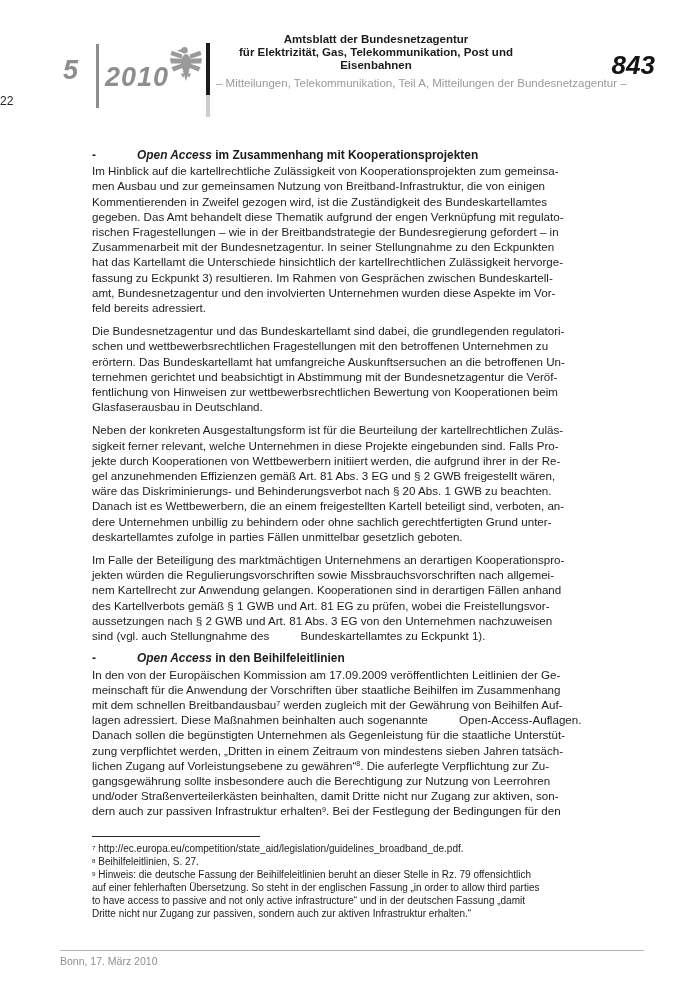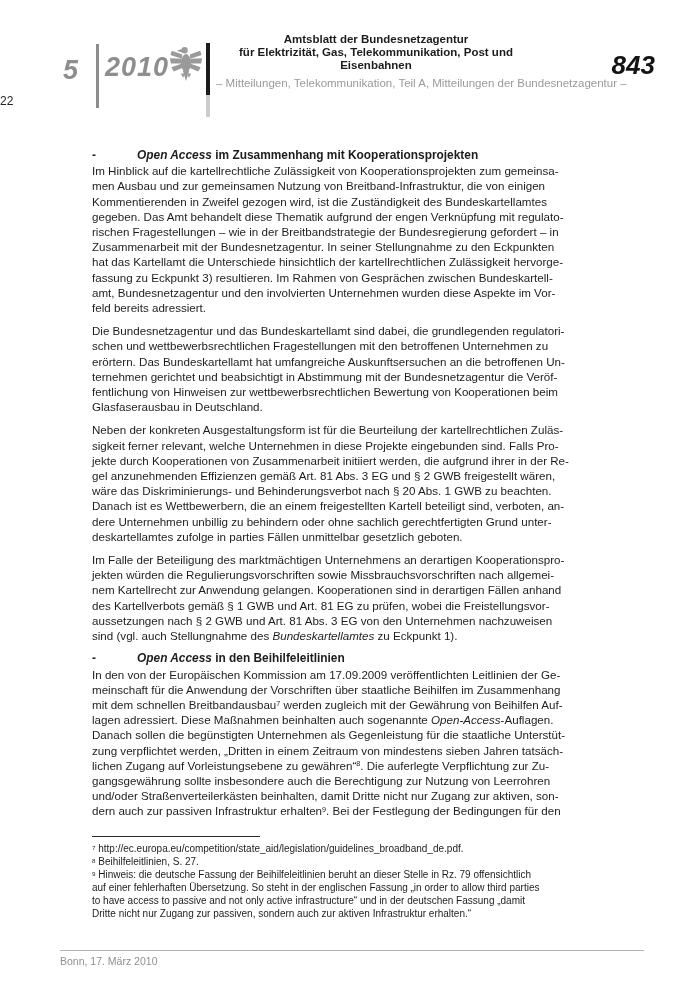--- a/index.html
+++ b/index.html
@@ -4,21 +4,21 @@
 <style>
   html,body{margin:0;padding:0;background:#fff;}
   .page{position:relative;width:700px;height:990px;background:#ffffff;overflow:hidden;
         font-family:"Liberation Sans","DejaVu Sans",sans-serif;color:#1d1d1d;}
 
   
   .hdr{position:absolute;top:0;left:0;width:700px;height:130px;}
   .issue-no{position:absolute;left:63px;top:55px;font-size:27px;font-weight:bold;
             font-style:italic;color:#8e8e8e;}
   .issue-bar{position:absolute;left:96px;top:44px;width:3px;height:64px;background:#8e8e8e;}
-  .issue-year{position:absolute;left:105px;top:52px;font-size:27px;font-weight:bold;
+  .issue-year{position:absolute;left:105px;top:62px;font-size:27px;font-weight:bold;
               font-style:italic;color:#8e8e8e;letter-spacing:1px;}
   .eagle{position:absolute;left:169px;top:42px;width:34px;height:42px;}
   .hdr-bar-dark{position:absolute;left:206px;top:43px;width:4px;height:52px;background:#1c1c1c;}
   .hdr-bar-light{position:absolute;left:206px;top:95px;width:4px;height:22px;background:#cccccc;}
   .hdr-titles{position:absolute;left:216px;top:33px;width:320px;text-align:center;}
   .hdr-t1{font-size:11.5px;font-weight:bold;color:#1c1c1c;line-height:13px;}
   .hdr-t2{font-size:11.5px;font-weight:bold;color:#1c1c1c;line-height:13px;}
   .hdr-sub{font-size:11.5px;color:#9a9a9a;line-height:13px;margin-top:5px;white-space:nowrap;text-align:center;}
   .hdr-pageno{position:absolute;right:45px;top:50px;font-size:26px;font-weight:bold;
               font-style:italic;color:#141414;}
@@ -27,21 +27,21 @@
 
   
   .bodycol{position:absolute;left:92px;top:148px;width:530px;
            font-size:11.6px;line-height:15.2px;color:#1d1d1d;}
   .tline{white-space:nowrap;}
   .para{margin-bottom:8px;}
   .bheading{font-weight:bold;font-size:11.9px;}
   .bheading .dash{display:inline-block;width:45px;font-weight:bold;}
   .bheading + .para{margin-top:0;}
   .bheading.mt{margin-top:7px;}
-  .it{font-style:italic;}
+  .it{margin-left:28px;}
   .bd{font-weight:bold;}
   .bdit{font-weight:bold;font-style:italic;}
   .sup{font-size:0.62em;position:relative;top:-0.45em;line-height:0;}
 
   
   .footnotes{position:absolute;left:92px;top:828px;width:530px;
              font-size:10px;line-height:13px;color:#1d1d1d;}
   .fnsep{width:168px;border-top:1.5px solid #2a2a2a;margin:8px 0 5px 0;height:0;}
   .fnline{white-space:nowrap;}
   .fnline .sup{top:-0.4em;}
@@ -110,21 +110,21 @@
         <div class="tline"><span>Die Bundesnetzagentur und das Bundeskartellamt sind dabei, die grundlegenden regulatori-</span></div>
         <div class="tline"><span>schen und wettbewerbsrechtlichen Fragestellungen mit den betroffenen Unternehmen zu</span></div>
         <div class="tline"><span>erörtern. Das Bundeskartellamt hat umfangreiche Auskunftsersuchen an die betroffenen Un-</span></div>
         <div class="tline"><span>ternehmen gerichtet und beabsichtigt in Abstimmung mit der Bundesnetzagentur die Veröf-</span></div>
         <div class="tline"><span>fentlichung von Hinweisen zur wettbewerbsrechtlichen Bewertung von Kooperationen beim</span></div>
         <div class="tline"><span>Glasfaserausbau in Deutschland.</span></div>
       </div>
       <div class="para">
         <div class="tline"><span>Neben der konkreten Ausgestaltungsform ist für die Beurteilung der kartellrechtlichen Zuläs-</span></div>
         <div class="tline"><span>sigkeit ferner relevant, welche Unternehmen in diese Projekte eingebunden sind. Falls Pro-</span></div>
-        <div class="tline"><span>jekte durch Kooperationen von Zusammenarbeit initiiert werden, die aufgrund ihrer in der Re-</span></div>
+        <div class="tline"><span>jekte durch Kooperationen von Wettbewerbern initiiert werden, die aufgrund ihrer in der Re-</span></div>
         <div class="tline"><span>gel anzunehmenden Effizienzen gemäß Art. 81 Abs. 3 EG und § 2 GWB freigestellt wären,</span></div>
         <div class="tline"><span>wäre das Diskriminierungs- und Behinderungsverbot nach § 20 Abs. 1 GWB zu beachten.</span></div>
         <div class="tline"><span>Danach ist es Wettbewerbern, die an einem freigestellten Kartell beteiligt sind, verboten, an-</span></div>
         <div class="tline"><span>dere Unternehmen unbillig zu behindern oder ohne sachlich gerechtfertigten Grund unter-</span></div>
         <div class="tline"><span>deskartellamtes zufolge in parties Fällen unmittelbar gesetzlich geboten.</span></div>
       </div>
       <div class="para">
         <div class="tline"><span>Im Falle der Beteiligung des marktmächtigen Unternehmens an derartigen Kooperationspro-</span></div>
         <div class="tline"><span>jekten würden die Regulierungsvorschriften sowie Missbrauchsvorschriften nach allgemei-</span></div>
         <div class="tline"><span>nem Kartellrecht zur Anwendung gelangen. Kooperationen sind in derartigen Fällen anhand</span></div>

